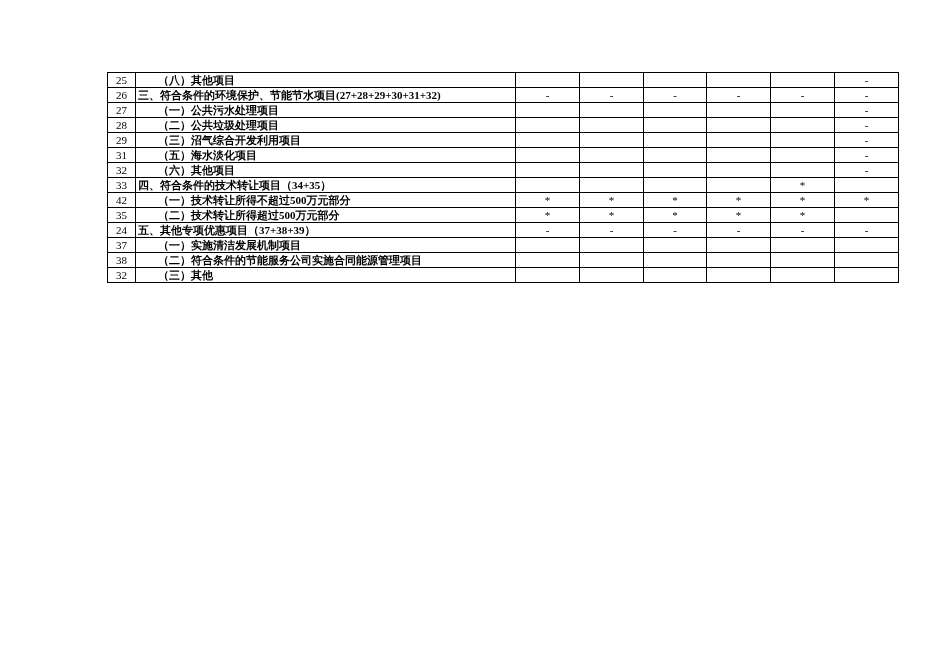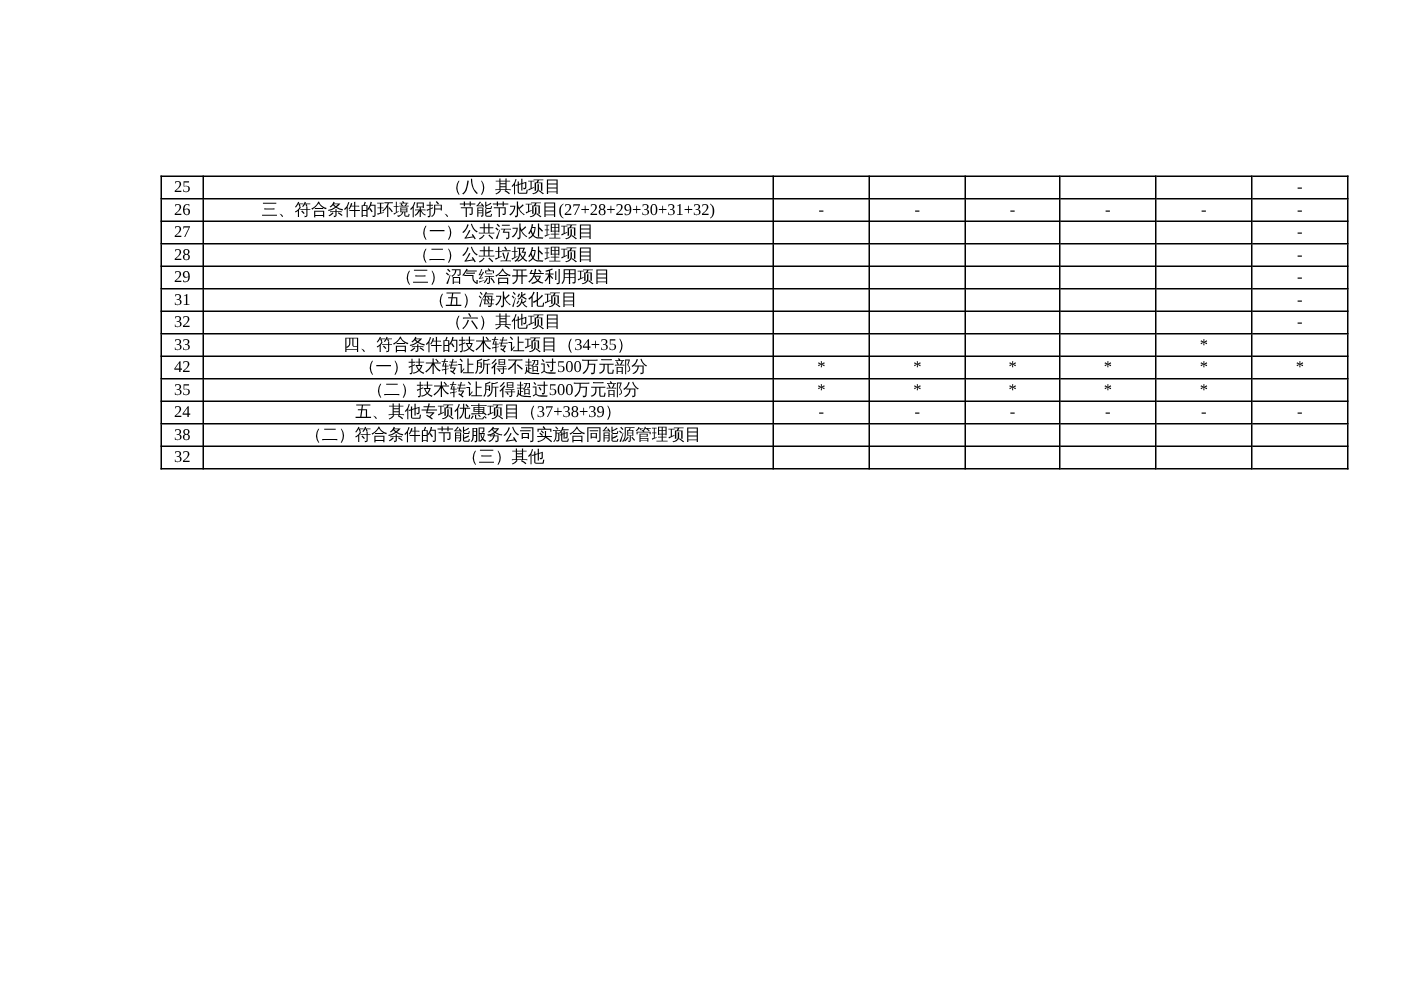--- a/index.html
+++ b/index.html
@@ -10,21 +10,20 @@
       color: #000;
       width: 945px;
       height: 669px;
       position: relative;
     }
     .wrap {
       position: absolute;
       top: 72px;
       left: 107px;
       width: 791px;
-      margin-top: 45px;
     }
     table {
       border-collapse: collapse;
       width: 100%;
       table-layout: fixed;
     }
     col.idx  { width: 28px; }
     col.desc { width: 380px; }
     col.v1   { width: 64px; }
     col.v2   { width: 64px; }
@@ -35,21 +34,21 @@
     td {
       border: 1px solid #000;
       height: 15px;
       padding: 0 2px;
       line-height: 14px;
       vertical-align: middle;
       overflow: hidden;
       white-space: nowrap;
     }
     td.idx { text-align: center; }
-    td.desc { text-align: center; }
+    td.desc { text-align: left; font-weight: bold; }
     td.val { text-align: center; }
     .i1 { padding-left: 22px; }
     .i0 { padding-left: 2px; }
   </style>
 </head>
 <body>
 
 <div class="wrap">
   <table>
     <colgroup>
@@ -167,20 +166,30 @@
           <td class="idx">24</td>
           <td class="desc i0">五、其他专项优惠项目（37+38+39）</td>
           <td class="val">-</td>
           <td class="val">-</td>
           <td class="val">-</td>
           <td class="val">-</td>
           <td class="val">-</td>
           <td class="val">-</td>
         </tr>
         <tr>
+          <td class="idx">37</td>
+          <td class="desc i1">（一）实施清洁发展机制项目</td>
+          <td class="val"></td>
+          <td class="val"></td>
+          <td class="val"></td>
+          <td class="val"></td>
+          <td class="val"></td>
+          <td class="val"></td>
+        </tr>
+        <tr>
           <td class="idx">38</td>
           <td class="desc i1">（二）符合条件的节能服务公司实施合同能源管理项目</td>
           <td class="val"></td>
           <td class="val"></td>
           <td class="val"></td>
           <td class="val"></td>
           <td class="val"></td>
           <td class="val"></td>
         </tr>
         <tr>

